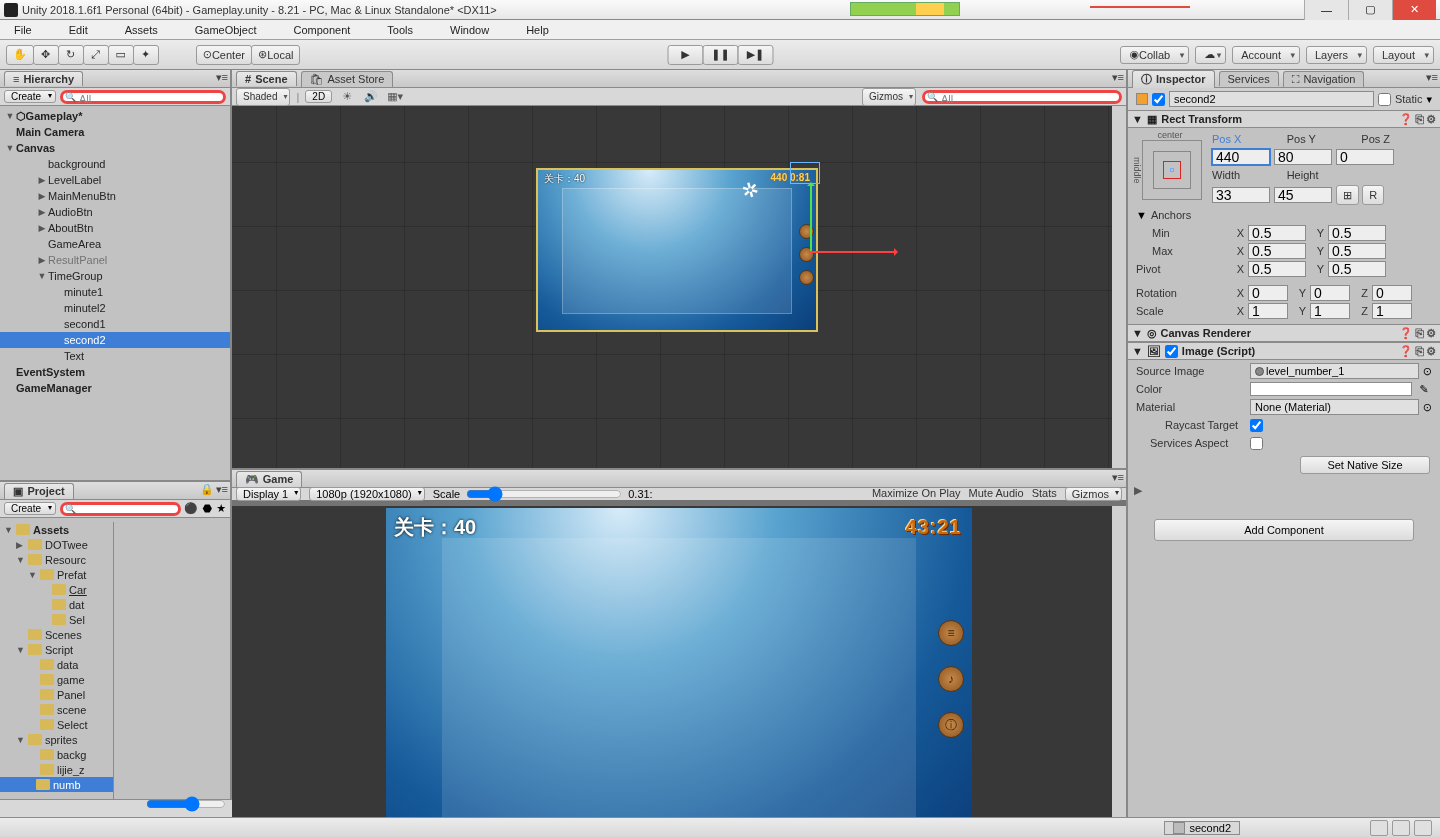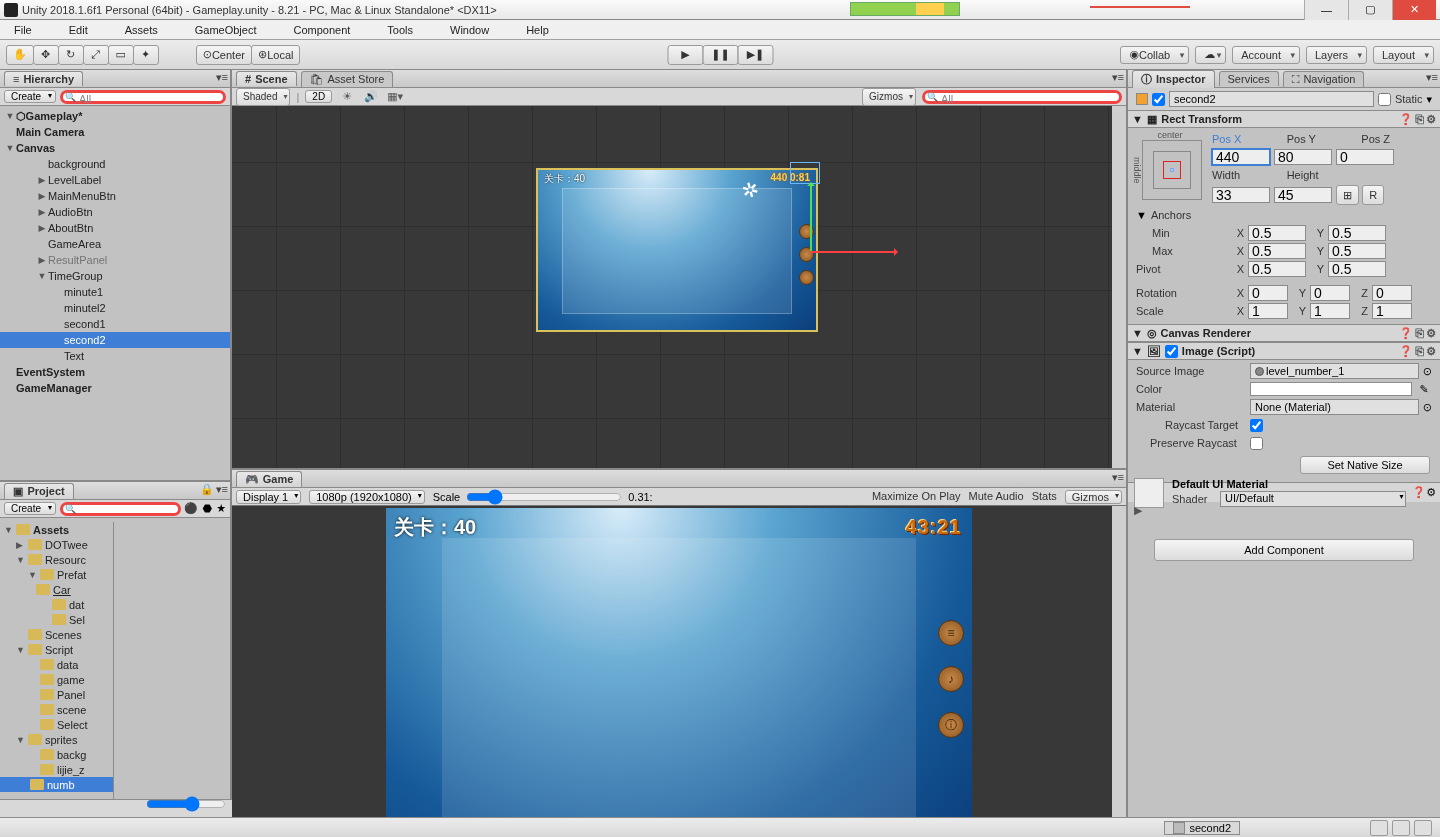--- a/index.html
+++ b/index.html
@@ -73,21 +73,21 @@
 .proj-list { position:absolute; top:40px; left:0; right:0; bottom:0; overflow:auto; font-size:11px;}
 .proj-row { height:15px; display:flex; align-items:center; padding-left:4px; color:#222;}
 .proj-row .fold{width:12px;font-size:9px;color:#555;}
 .proj-row.selected{background:#3e7ed6;color:#fff;}
 .folder-icon { width:14px; height:11px; background:#d8b95a; border-radius:1px; margin-right:3px; display:inline-block;}
 .assets-footer { position:absolute; left:0; bottom:0; width:232px; height:18px; background:#d8d8d8; border-top:1px solid #8b8b8b;}
 .assets-slider { position:absolute; right:6px; bottom:3px; width:80px; }
 .assets-slider input{width:100%;}
 
 .game-pane { flex:1; display:flex; flex-direction:column; background:#c2c2c2;}
-.game-bar { height:18px; background:#d8d8d8; border-bottom:1px solid #737373; display:flex; align-items:center; gap:8px; padding:0 4px; font-size:10px; position:relative;}
+.game-bar { height:18px; background:#d8d8d8; border-bottom:6px solid #737373; display:flex; align-items:center; gap:8px; padding:0 4px; font-size:10px; position:relative;}
 .game-bar .sbtn{background:linear-gradient(#f5f5f5,#dcdcdc);border:1px solid #9a9a9a;border-radius:3px;padding:0 12px 0 6px;position:relative;}
 .game-bar .sbtn::after{content:'▾';position:absolute;right:2px;font-size:8px;}
 .game-bar .scale-slider { width:220px; display:flex; align-items:center; gap:6px;}
 .game-bar .scale-slider input { flex:1; }
 .game-bar .right { margin-left:auto; display:flex; gap:8px; color:#333;}
 .game-view { flex:1; background:#383838; position:relative; display:flex; align-items:flex-start; justify-content:center;}
 .game-canvas { margin-top:2px; width:586px; height:328px; background: radial-gradient(circle at 40% 0%, #d8ecf9 0%, #5aa4d0 32%, #165a9a 72%, #0b3e7a 100%); position:relative;}
 .game-canvas .inner { position:absolute; left:56px; top:30px; right:56px; bottom:6px; background: rgba(255,255,255,0.12);}
 .game-canvas .level { position:absolute; left:8px; top:6px; color:#fff; font-size:20px; font-weight:bold; text-shadow:0 0 3px #000;}
 .game-canvas .timer { position:absolute; right:10px; top:8px; color:#c86a10; font-size:20px; font-weight:900; text-shadow: -1px -1px 0 #ffd680, 1px 1px 0 #702800; letter-spacing:1px;}
@@ -458,37 +458,26 @@
       <div class="row">
           <label style="width:110px;">Material</label>
           <div class="obj-field">None (Material)</div>
           <span>⊙</span>
         </div>
       <div class="row">
           <label style="width:110px;padding-left:29px;">Raycast Target</label>
           <input type="checkbox" class="chk" checked="" style="">
         </div>
       <div class="row">
-          <label style="width:110px;padding-left:14px;">Preserve Raycast</label>
+          <label style="width:110px;padding-left:14px;">Services Aspect</label>
           <input type="checkbox" class="chk" style="">
         </div>
       <div class="wide-btn" style="margin-left:auto;margin-right:6px;">Set Native Size</div>
     </div>
 
-    <div class="mat-head">
-      <div class="mat-ball"></div>
-      <div style="flex:1">
-        <div style="font-weight:bold;">Default UI Material</div>
-        <div class="row" style="padding:0;">
-            <label style="width:44px;">Shader</label>
-            <div class="minidrop" style="flex:1">UI/Default</div>
-          </div>
-      </div>
-      <div class="gear"><span>❓</span><span>⚙</span></div>
-    </div>
     <span style="padding:2px 6px;color:#555;">▶</span>
 
     <div class="add-comp">Add Component</div>
   </div>
 </div>
 
 <div class="project-pane">
   <div class="panel-tab">
     <div class="tab">▣ <span>Project</span></div>
     <div class="popout">
@@ -505,34 +494,34 @@
   </div>
   <div class="proj-list" id="proj-rows" style="width:114px;border-right:1px solid #8b8b8b;">
       <div class="proj-row" style="padding-left: 4px;">
         <span class="fold">▼</span>
         <span class="folder-icon"></span>
         <b>Assets</b>
       </div>
       <div class="proj-row" style="padding-left: 16px;"><span class="fold">▶</span><span class="folder-icon"></span>DOTwee</div>
       <div class="proj-row" style="padding-left: 16px;"><span class="fold">▼</span><span class="folder-icon"></span>Resourc</div>
       <div class="proj-row" style="padding-left: 28px;"><span class="fold">▼</span><span class="folder-icon"></span>Prefat</div>
-      <div class="proj-row" style="padding-left: 24px; text-decoration: underline;"><span class="fold"></span><span class="folder-icon"></span>Car</div>
+      <div class="proj-row" style="padding-left: 40px; text-decoration: underline;"><span class="fold"></span><span class="folder-icon"></span>Car</div>
       <div class="proj-row" style="padding-left: 40px;"><span class="fold"></span><span class="folder-icon"></span>dat</div>
       <div class="proj-row" style="padding-left: 40px;"><span class="fold"></span><span class="folder-icon"></span>Sel</div>
       <div class="proj-row" style="padding-left: 16px;"><span class="fold"></span><span class="folder-icon"></span>Scenes</div>
       <div class="proj-row" style="padding-left: 16px;"><span class="fold">▼</span><span class="folder-icon"></span>Script</div>
       <div class="proj-row" style="padding-left: 28px;"><span class="fold"></span><span class="folder-icon"></span>data</div>
       <div class="proj-row" style="padding-left: 28px;"><span class="fold"></span><span class="folder-icon"></span>game</div>
       <div class="proj-row" style="padding-left: 28px;"><span class="fold"></span><span class="folder-icon"></span>Panel</div>
       <div class="proj-row" style="padding-left: 28px;"><span class="fold"></span><span class="folder-icon"></span>scene</div>
       <div class="proj-row" style="padding-left: 28px;"><span class="fold"></span><span class="folder-icon"></span>Select</div>
       <div class="proj-row" style="padding-left: 16px;"><span class="fold">▼</span><span class="folder-icon"></span>sprites</div>
       <div class="proj-row" style="padding-left: 28px;"><span class="fold"></span><span class="folder-icon"></span>backg</div>
       <div class="proj-row" style="padding-left: 28px;"><span class="fold"></span><span class="folder-icon"></span>lijie_z</div>
-      <div class="proj-row selected" style="padding-left: 18px; text-align: center;"><span class="fold"></span><span class="folder-icon"></span>numb</div>
+      <div class="proj-row selected" style="padding-left: 24px; text-align: center;"><span class="fold"></span><span class="folder-icon"></span>numb</div>
     </div>
 
   <div class="assets-footer">
     <div class="assets-slider"><input type="range" min="0" max="100" value="60" style=""></div>
   </div>
 </div>
 
 <div class="statusbar">
   <div class="sel">
       <span class="cube-icon"></span>

